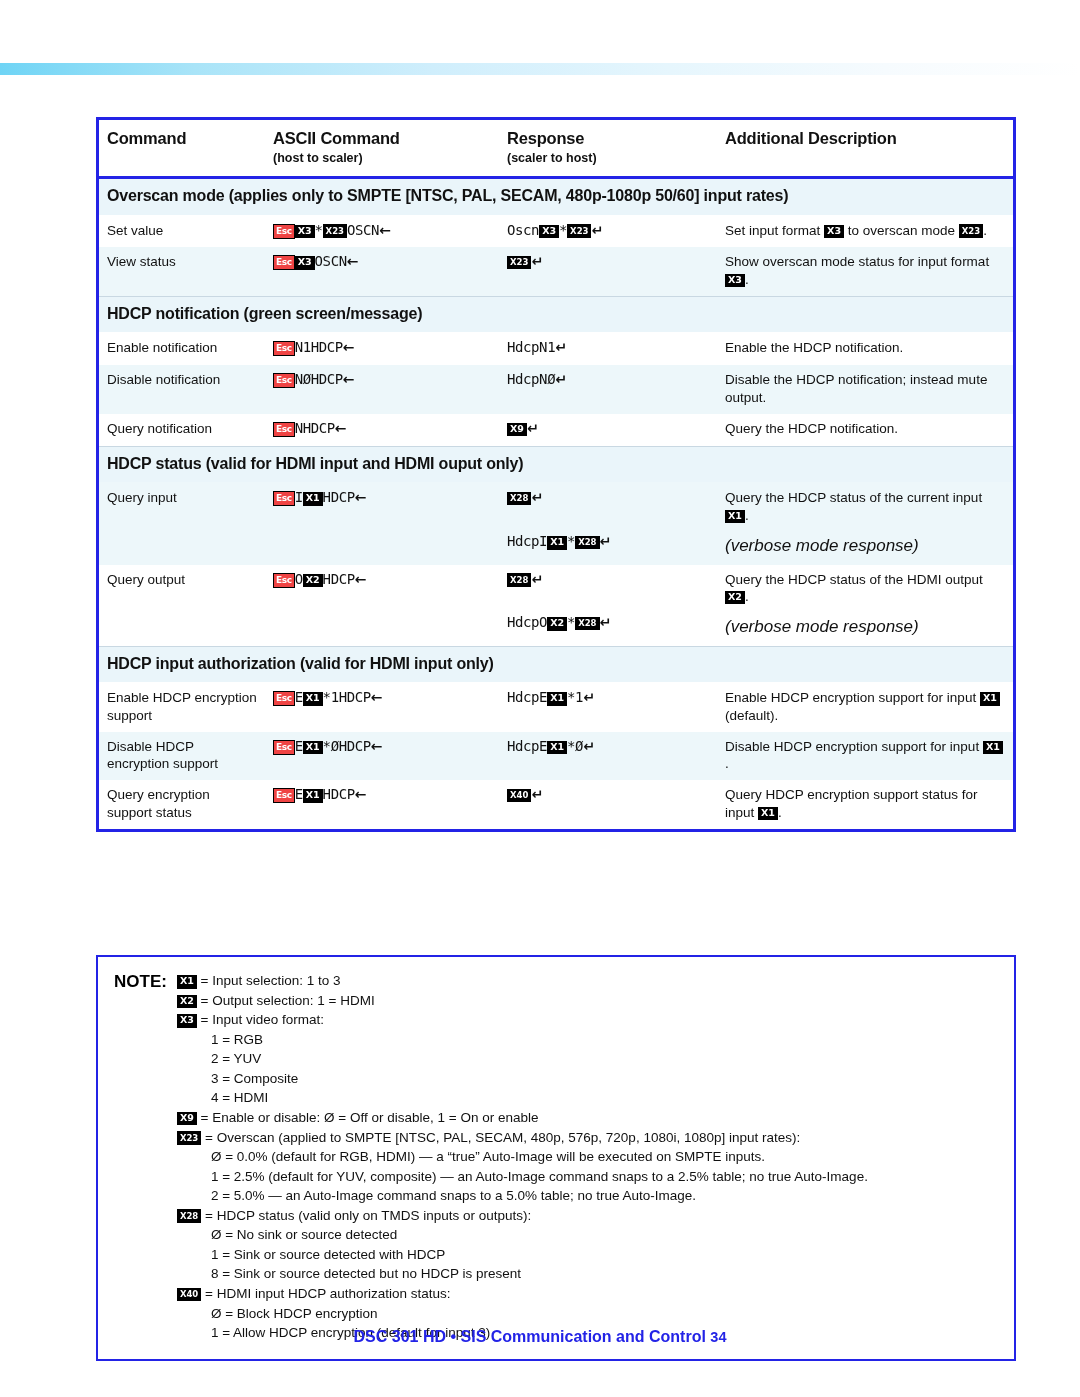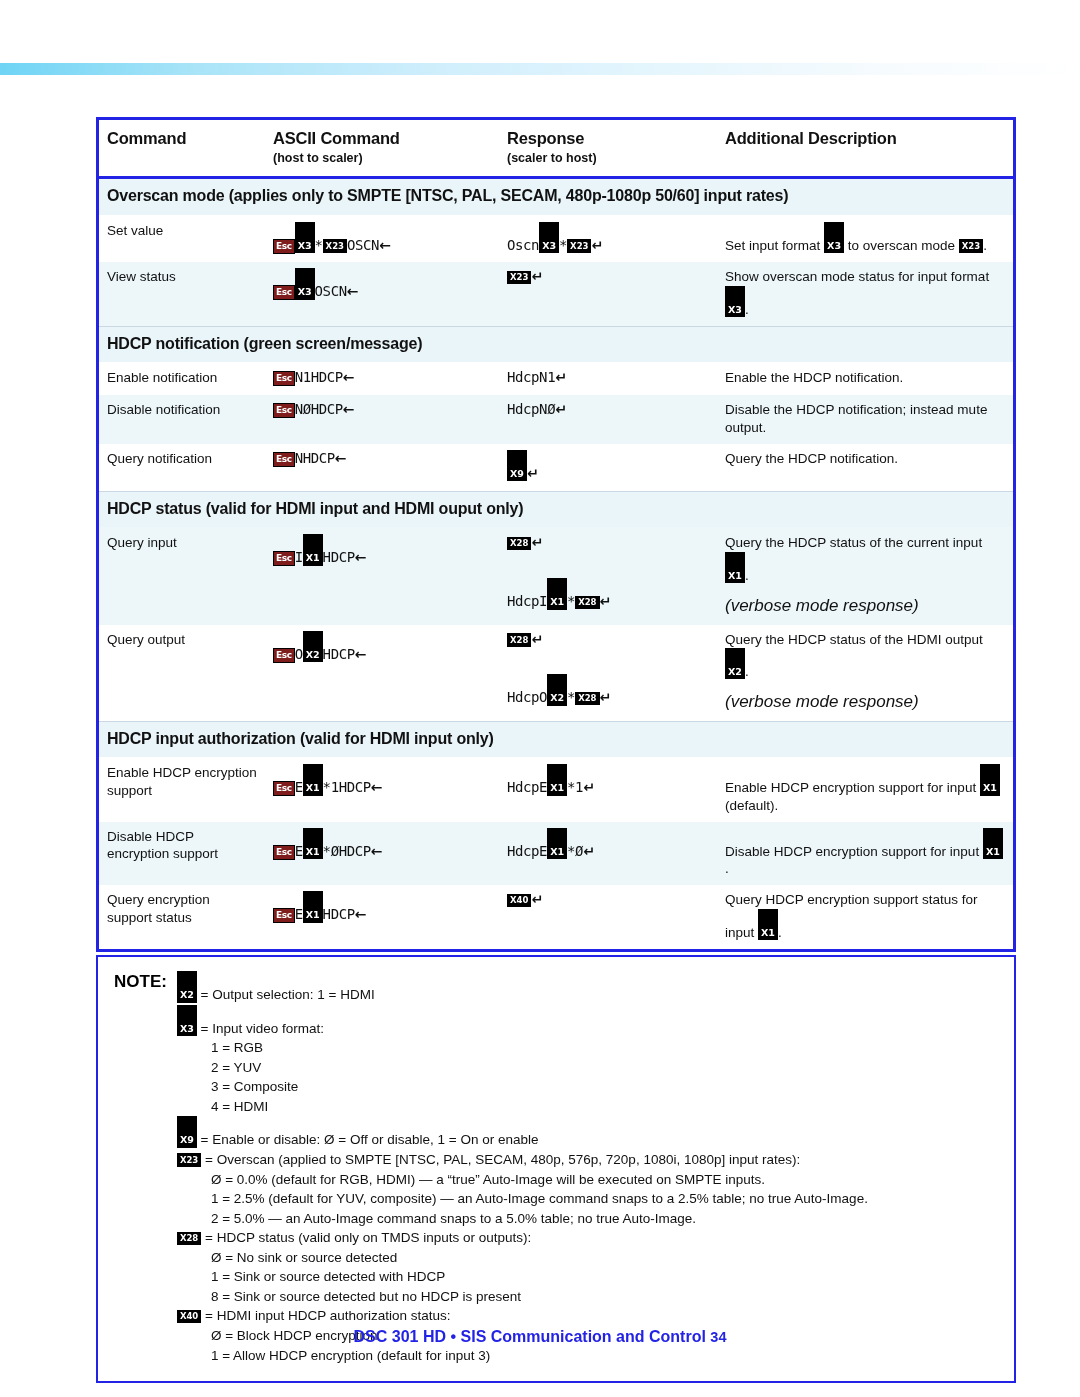--- a/index.html
+++ b/index.html
@@ -101,33 +101,33 @@
 
   
   .tok {
     display: inline-block;
     background: #000000;
     color: #ffffff;
     font-family: "DejaVu Sans", sans-serif;
     font-weight: bold;
     font-size: 9.5px;
     line-height: 1;
-    padding: 18px 2px 2px 2px;
+    padding: 0 2px 2px 2px;
     border: 1px solid #000000;
     vertical-align: 1px;
     letter-spacing: 0;
   }
   .tok-sm {
     font-size: 8.5px;
     padding: 1.5px 2px;
     vertical-align: 1px;
   }
   .esc {
     display: inline-block;
-    background: #7f1d1d;
+    background: #ef4444;
     color: #ffffff;
     font-family: "DejaVu Sans", sans-serif;
     font-weight: bold;
     font-size: 9px;
     line-height: 1;
     padding: 2px 2px;
     border: 1px solid #000000;
     vertical-align: 1px;
   }
   .ret {
@@ -311,20 +311,21 @@
         <td class="desc">Query HDCP encryption support status for input <span class="tok">X1</span>.</td>
       </tr>
     </tbody>
   </table>
 </div>
 
 <div class="note-box">
   <div class="note-row">
     <div class="note-label">NOTE:</div>
     <div class="note-list">
+      <div class="note-line"><span class="tok">X1</span> <span>= Input selection: 1 to 3</span></div>
       <div class="note-line"><span class="tok">X2</span> <span>= Output selection: 1 = HDMI</span></div>
       <div class="note-line"><span class="tok">X3</span> <span>= Input video format:</span></div>
       <div class="note-line indent-1"><span>1 = RGB</span></div>
       <div class="note-line indent-1"><span>2 = YUV</span></div>
       <div class="note-line indent-1"><span>3 = Composite</span></div>
       <div class="note-line indent-1"><span>4 = HDMI</span></div>
       <div class="note-line"><span class="tok">X9</span> <span>= Enable or disable: Ø = Off or disable, 1 = On or enable</span></div>
       <div class="note-line"><span class="tok tok-sm">X23</span> <span>= Overscan (applied to SMPTE [NTSC, PAL, SECAM, 480p, 576p, 720p, 1080i, 1080p] input rates):</span></div>
       <div class="note-line indent-1"><span>Ø = 0.0% (default for RGB, HDMI) — a “true” Auto-Image will be executed on SMPTE inputs.</span></div>
       <div class="note-line indent-1"><span>1 = 2.5% (default for YUV, composite) — an Auto-Image command snaps to a 2.5% table; no true Auto-Image.</span></div>

